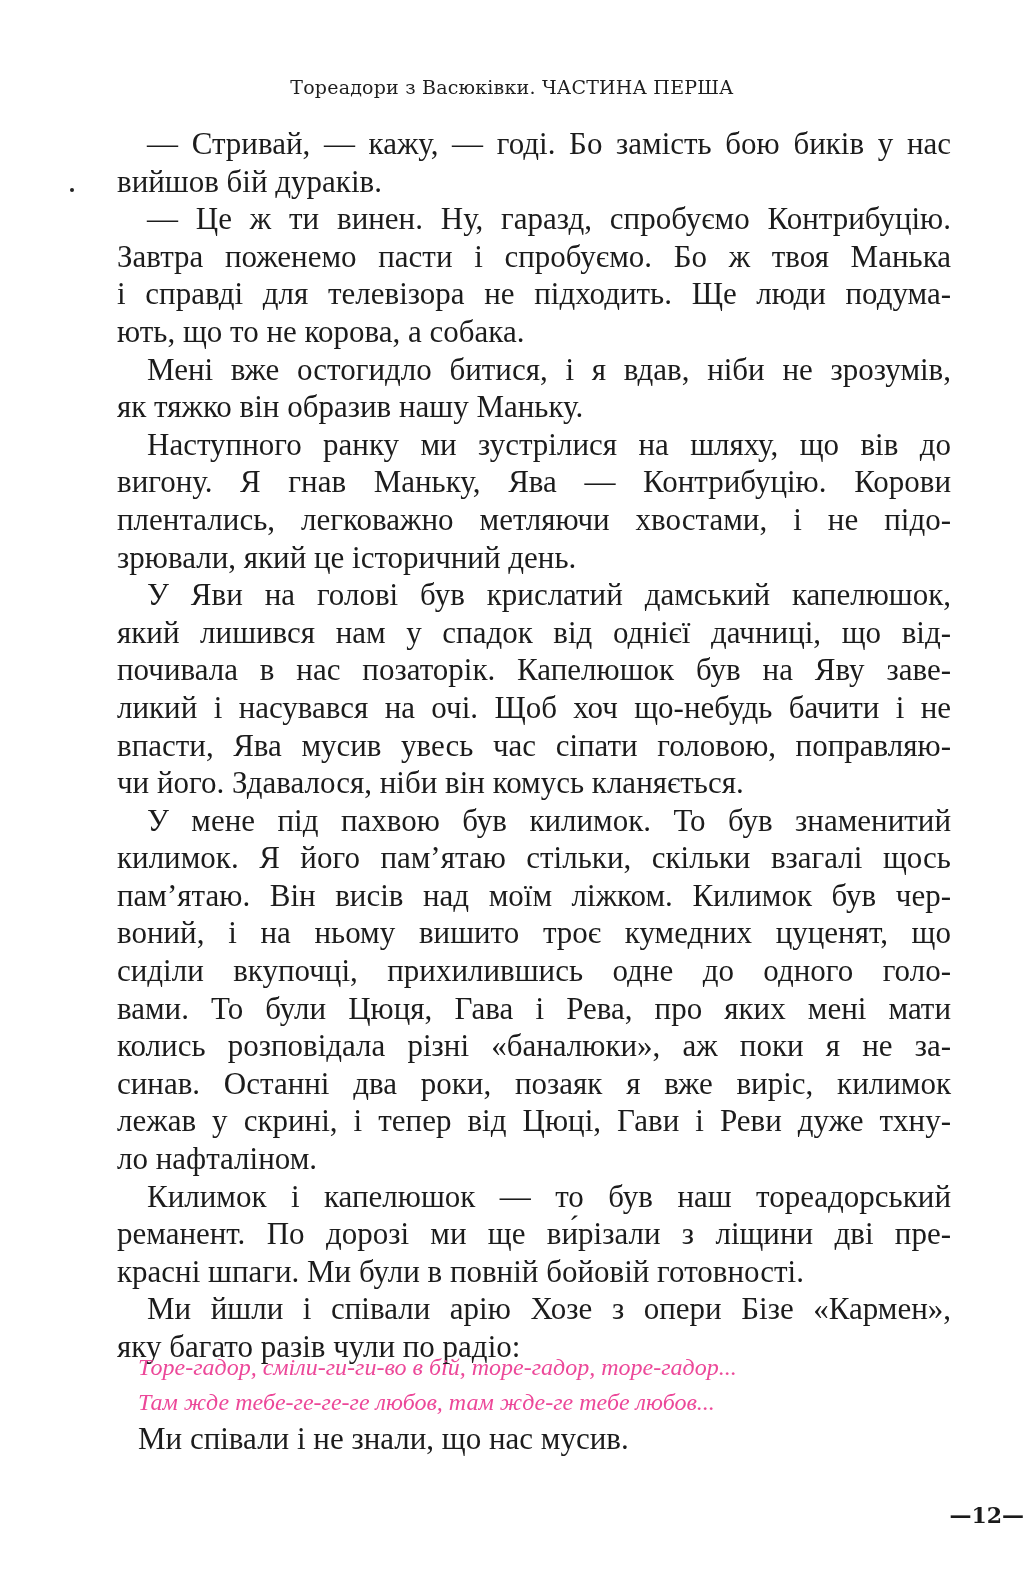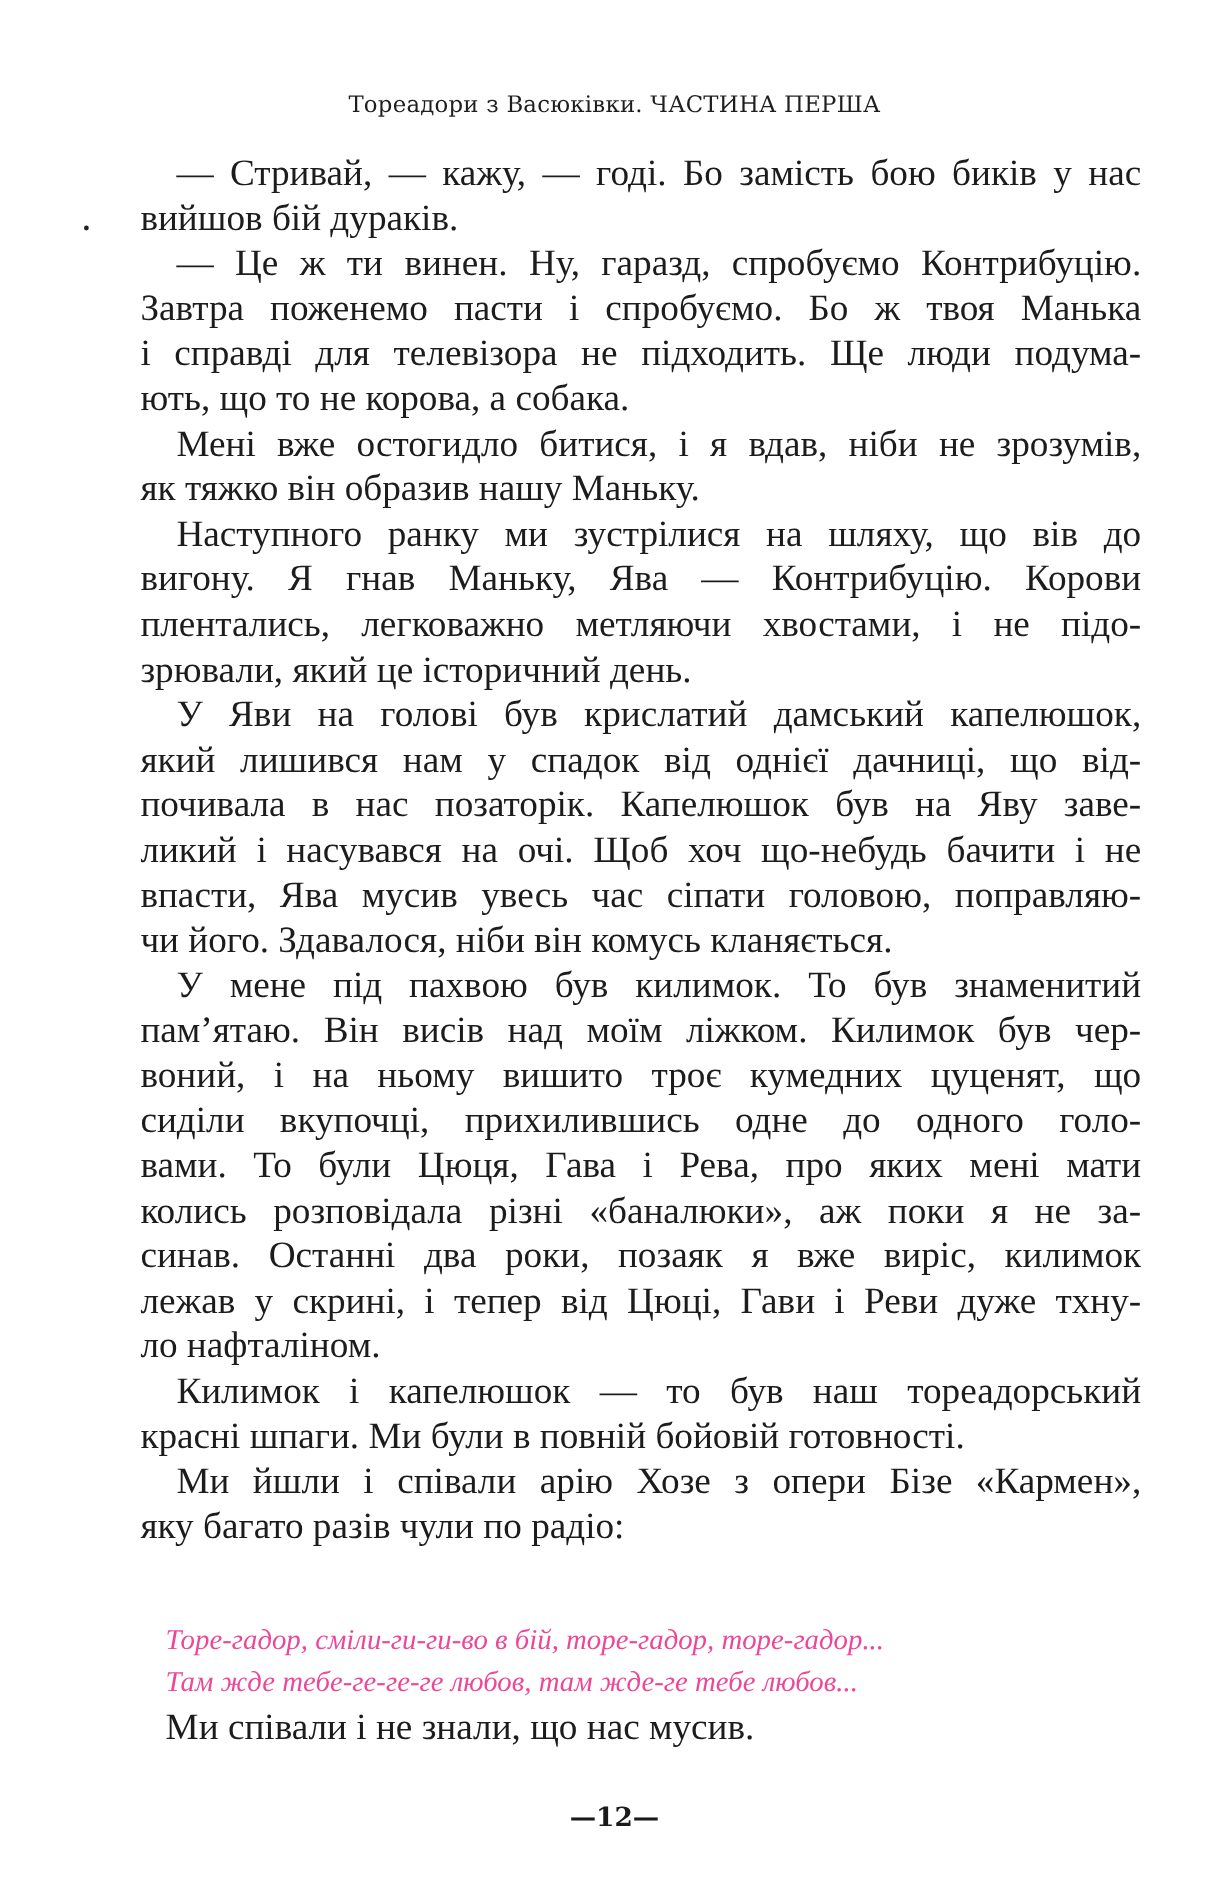--- a/index.html
+++ b/index.html
@@ -64,21 +64,21 @@
     left: 138px;
     font-family: "Liberation Serif", serif;
     font-size: 31px;
     line-height: 37px;
   }
   .page-number {
     position: absolute;
     top: 1502px;
     left: 0;
     width: 1024px;
-    text-align: center;
+    text-align: right;
     font-family: "DejaVu Serif", serif;
     font-weight: bold;
     font-size: 22px;
     color: #1a1a1a;
   }
 </style>
 </head>
 <body>
 
 <div class="running-head">Тореадори з Васюківки. ЧАСТИНА ПЕРША</div>
@@ -115,32 +115,34 @@
     <span class="line indent">У Яви на голові був крислатий дамський капелюшок,</span>
     <span class="line">який лишився нам у спадок від однієї дачниці, що від-</span>
     <span class="line">почивала в нас позаторік. Капелюшок був на Яву заве-</span>
     <span class="line">ликий і насувався на очі. Щоб хоч що-небудь бачити і не</span>
     <span class="line">впасти, Ява мусив увесь час сіпати головою, поправляю-</span>
     <span class="line last">чи його. Здавалося, ніби він комусь кланяється.</span>
   </div>
 
   <div>
     <span class="line indent">У мене під пахвою був килимок. То був знаменитий</span>
+    <span class="line">килимок. Я його пам’ятаю стільки, скільки взагалі щось</span>
     <span class="line">пам’ятаю. Він висів над моїм ліжком. Килимок був чер-</span>
     <span class="line">воний, і на ньому вишито троє кумедних цуценят, що</span>
     <span class="line">сиділи вкупочці, прихилившись одне до одного голо-</span>
     <span class="line">вами. То були Цюця, Гава і Рева, про яких мені мати</span>
     <span class="line">колись розповідала різні «баналюки», аж поки я не за-</span>
     <span class="line">синав. Останні два роки, позаяк я вже виріс, килимок</span>
     <span class="line">лежав у скрині, і тепер від Цюці, Гави і Реви дуже тхну-</span>
     <span class="line last">ло нафталіном.</span>
   </div>
 
   <div>
     <span class="line indent">Килимок і капелюшок — то був наш тореадорський</span>
+    <span class="line">реманент. По дорозі ми ще ви́різали з ліщини дві пре-</span>
     <span class="line last">красні шпаги. Ми були в повній бойовій готовності.</span>
   </div>
 
   <div>
     <span class="line indent">Ми йшли і співали арію Хозе з опери Бізе «Кармен»,</span>
     <span class="line last">яку багато разів чули по радіо:</span>
   </div>
 </div>
 
 <div class="verse">

